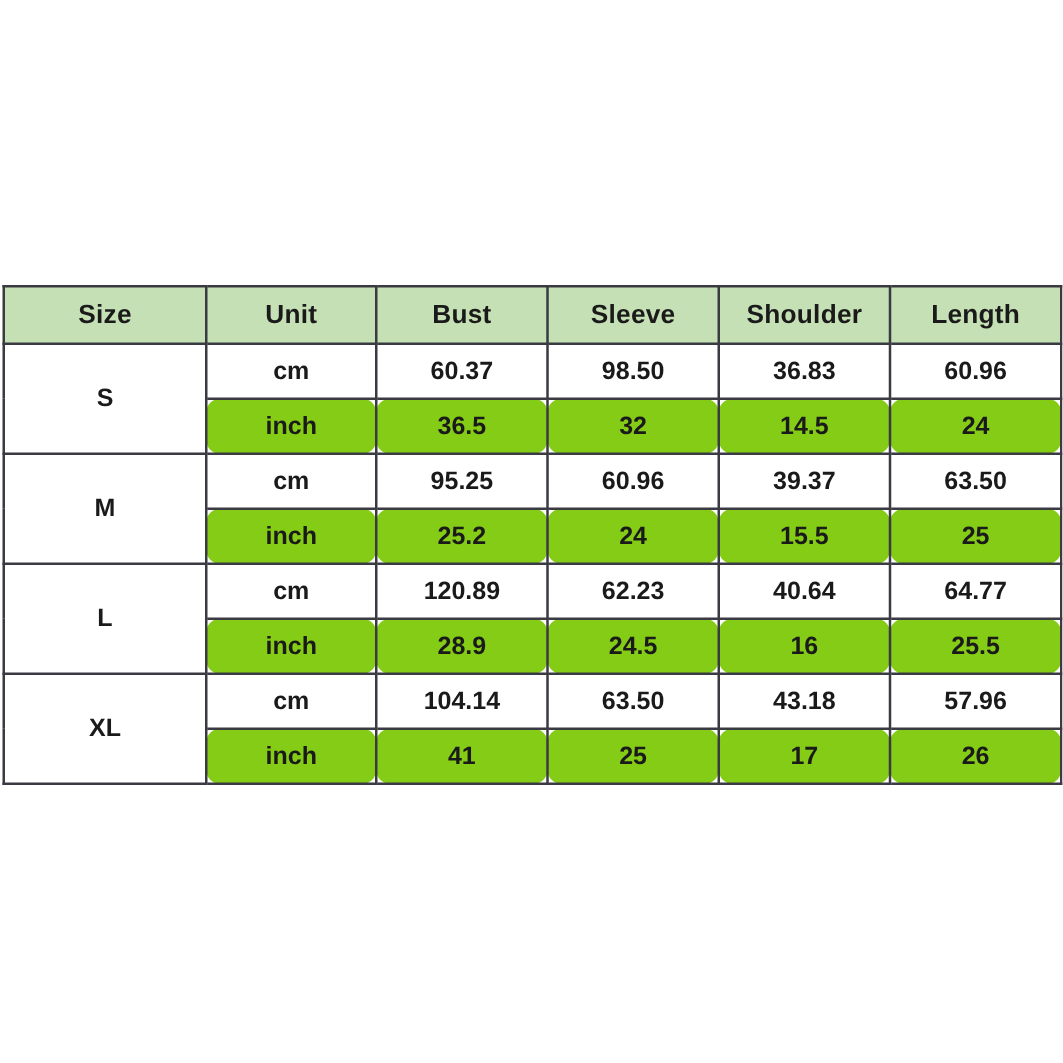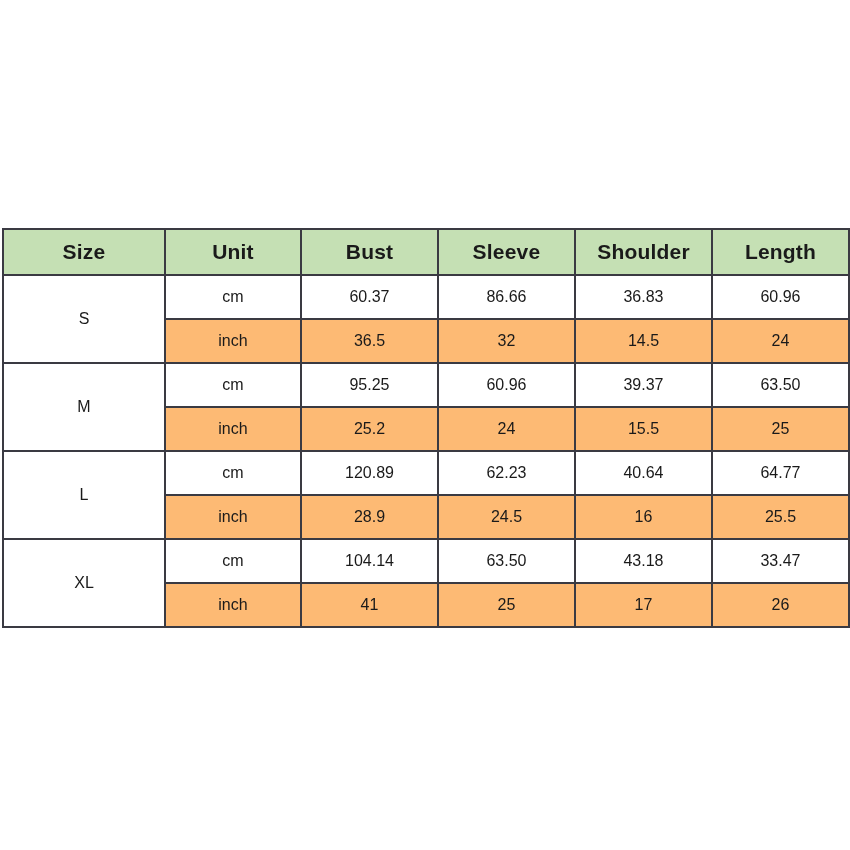--- a/index.html
+++ b/index.html
@@ -53,39 +53,40 @@
     height: 44px;
     background: #c5e0b4;
     font-size: 21px;
     font-weight: bold;
     letter-spacing: 0.2px;
   }
 
   
   table.size-chart tbody td {
     height: 42px;
-    font-size: 16px;
-    font-weight: normal;
+    font-size: 20px;
+    font-weight: bold;
+    border-radius: 11px;
   }
 
   
   td.size-cell {
     background: #ffffff;
     font-size: 22px;
     font-weight: normal;
   }
 
   
   tr.row-cm td.data-cell,
   tr.row-cm td.unit-cell {
     background: #ffffff;
   }
   tr.row-inch td.data-cell,
   tr.row-inch td.unit-cell {
-    background: #fdba74;
+    background: #84cc16;
   }
 
   td.unit-cell {
     font-size: 20px;
     font-weight: bold;
   }
 </style>
 </head>
 <body>
 
@@ -112,21 +113,21 @@
           <th>Length</th>
         </tr>
       </thead>
 
       <tbody>
 
         <tr class="row-cm">
           <td class="size-cell" rowspan="2">S</td>
           <td class="unit-cell">cm</td>
           <td class="data-cell">60.37</td>
-          <td class="data-cell">86.66</td>
+          <td class="data-cell">98.50</td>
           <td class="data-cell">36.83</td>
           <td class="data-cell">60.96</td>
         </tr>
         <tr class="row-inch">
           <td class="unit-cell">inch</td>
           <td class="data-cell">36.5</td>
           <td class="data-cell">32</td>
           <td class="data-cell">14.5</td>
           <td class="data-cell">24</td>
         </tr>
@@ -162,21 +163,21 @@
           <td class="data-cell">16</td>
           <td class="data-cell">25.5</td>
         </tr>
 
         <tr class="row-cm">
           <td class="size-cell" rowspan="2">XL</td>
           <td class="unit-cell">cm</td>
           <td class="data-cell">104.14</td>
           <td class="data-cell">63.50</td>
           <td class="data-cell">43.18</td>
-          <td class="data-cell">33.47</td>
+          <td class="data-cell">57.96</td>
         </tr>
         <tr class="row-inch">
           <td class="unit-cell">inch</td>
           <td class="data-cell">41</td>
           <td class="data-cell">25</td>
           <td class="data-cell">17</td>
           <td class="data-cell">26</td>
         </tr>
 
       </tbody>

